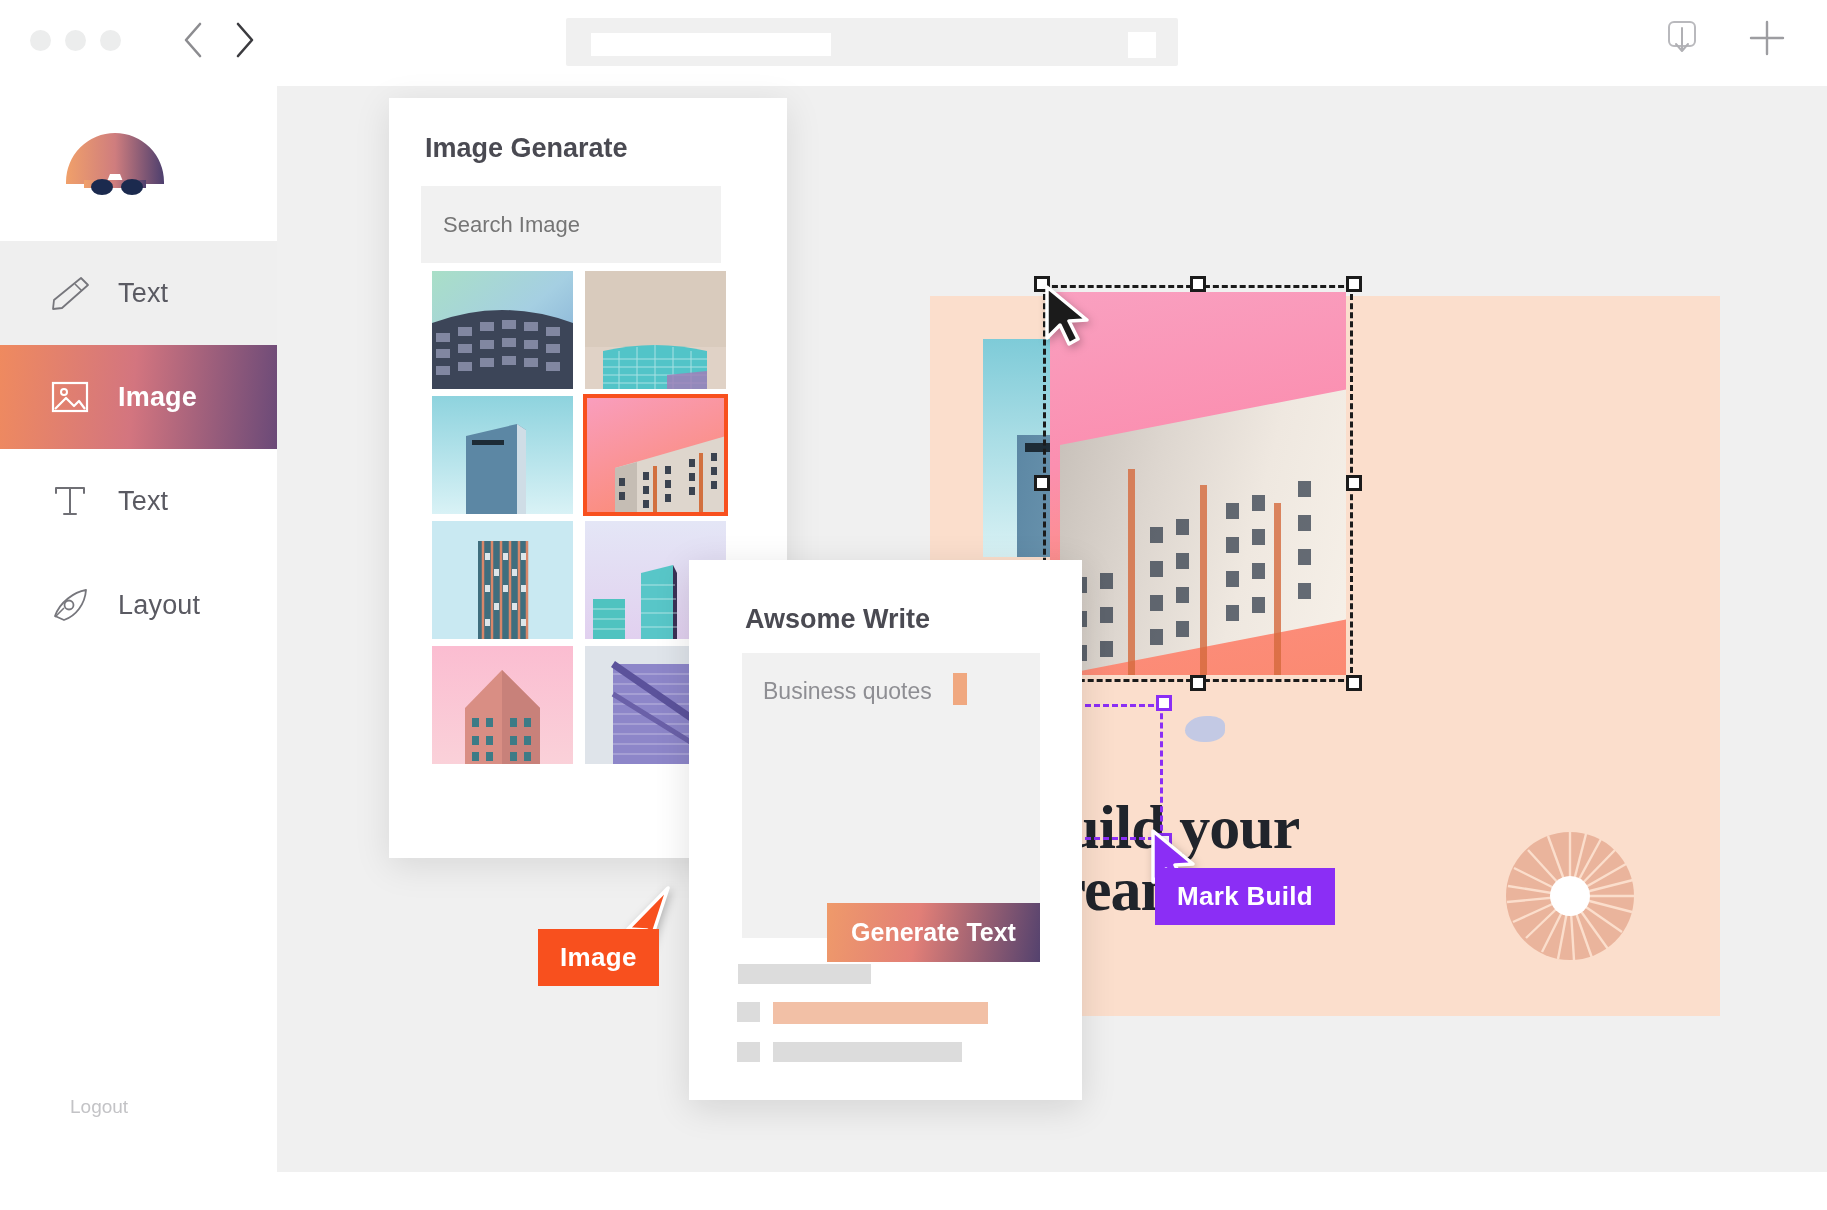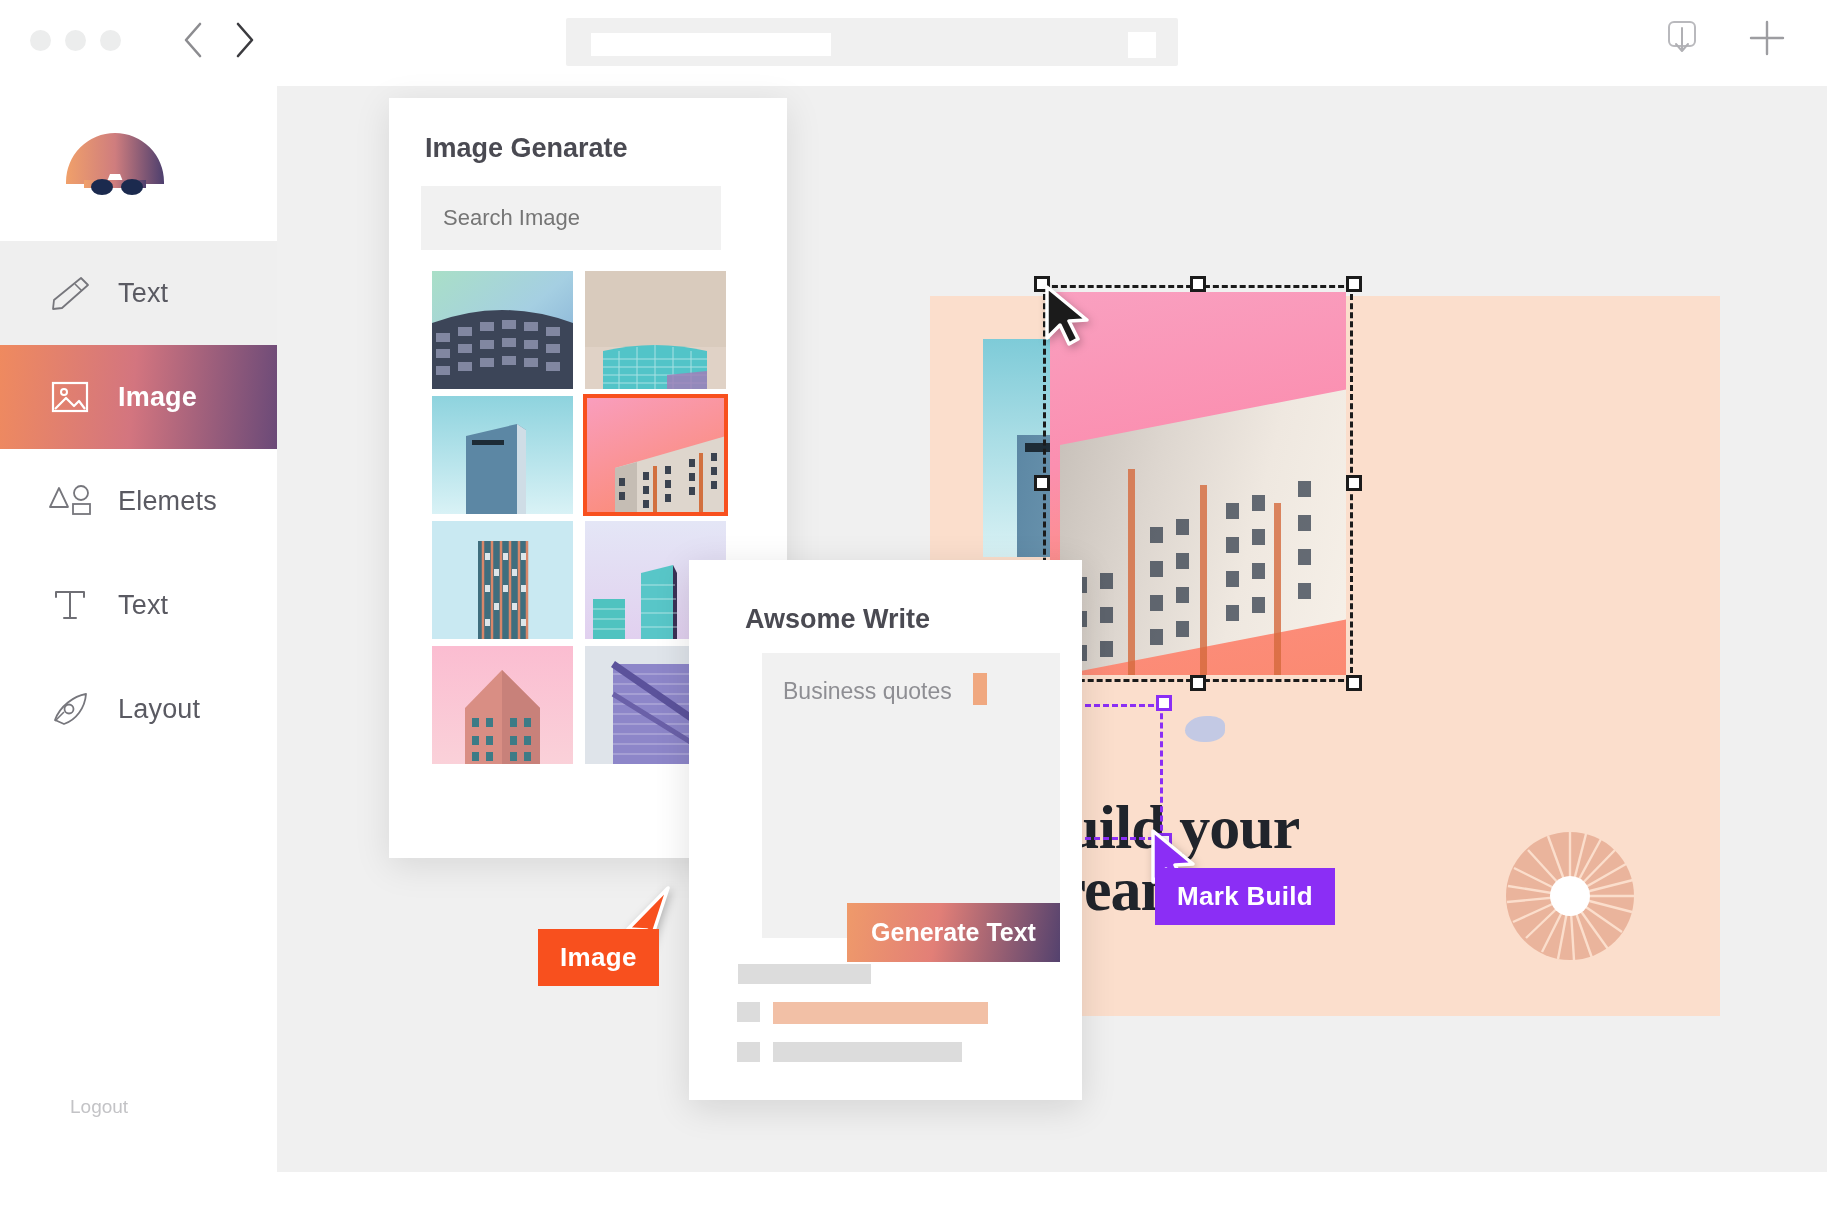--- a/index.html
+++ b/index.html
@@ -109,37 +109,37 @@
   .badge-purple { background: #8b2ef5; }
 
   
   .panel-img {
     position: absolute; left: 389px; top: 98px; width: 398px; height: 760px;
     background: #fff; box-shadow: 0 8px 34px rgba(0,0,0,.10);
   }
   .panel-title { font-size: 27px; font-weight: 700; color: #4a4a52; }
   .p-img-title { position: absolute; left: 36px; top: 35px; }
   .searchbox {
-    position: absolute; left: 32px; top: 88px; width: 300px; height: 64px;
+    position: absolute; left: 32px; top: 88px; width: 300px; height: 77px;
     background: #f1f1f1; border: none; outline: none; padding: 0 22px;
     font-family: "Liberation Sans", sans-serif; font-size: 22px; color: #9a9a9f;
   }
   .grid { position: absolute; left: 43px; top: 173px; display: grid;
     grid-template-columns: 141px 141px; gap: 7px 12px; }
   .thumb { width: 141px; height: 118px; overflow: hidden; position: relative; cursor: pointer; }
   .thumb.selected { outline: 4px solid #f8501e; outline-offset: -2px; }
 
   
   .panel-write {
     position: absolute; left: 689px; top: 560px; width: 393px; height: 540px;
     background: #fff; box-shadow: 0 8px 34px rgba(0,0,0,.12);
   }
   .p-w-title { position: absolute; left: 56px; top: 44px; }
   .w-field {
-    position: absolute; left: 53px; top: 93px; width: 298px; height: 285px; background: #f1f1f1; margin-left: 20px;
+    position: absolute; left: 53px; top: 93px; width: 298px; height: 285px; background: #f1f1f1;
   }
   .w-field .val { position: absolute; left: 21px; top: 25px; font-size: 23px; color: #8e8e93; }
   .caret { position: absolute; left: 211px; top: 20px; width: 14px; height: 32px; background: #f0a880; }
   .gen-btn {
     position: absolute; left: 85px; top: 250px; width: 213px; height: 59px;
     background: linear-gradient(100deg,#ef9a6a 0%,#e27f77 42%,#54426e 100%);
     color: #fff; font-size: 25px; font-weight: 700; border: none; cursor: pointer;
     display: flex; align-items: center; justify-content: center;
   }
   .skel { position: absolute; background: #dcdcdc; }
@@ -222,30 +222,20 @@
         <span class="ic">
           <svg width="44" height="38" viewBox="0 0 44 38">
             <rect x="5" y="5" width="34" height="28" fill="none" stroke="#ffffff" stroke-width="2.2"></rect>
             <circle cx="16" cy="14" r="3" fill="none" stroke="#ffffff" stroke-width="2"></circle>
             <path d="M7 31 L18 20 L26 28 L31 23 L37 31" fill="none" stroke="#ffffff" stroke-width="2.2" stroke-linejoin="round"></path>
           </svg>
         </span>
         <span class="lbl">Image</span>
       </div>
 
-      <div class="navitem">
-        <span class="ic">
-          <svg width="44" height="36" viewBox="0 0 44 36">
-            <path d="M11 5 L20 24 L2 24 Z" fill="none" stroke="#76767c" stroke-width="1.8" stroke-linejoin="round"></path>
-            <circle cx="33" cy="10" r="7" fill="none" stroke="#76767c" stroke-width="1.8"></circle>
-            <rect x="25" y="21" width="17" height="10" fill="none" stroke="#76767c" stroke-width="1.8"></rect>
-          </svg>
-        </span>
-        <span class="lbl">Elemets</span>
-      </div>
 
       <div class="navitem">
         <span class="ic">
           <svg width="44" height="36" viewBox="0 0 44 36">
             <path d="M8 5 H36 M22 5 V31 M16 31 H28 M8 5 V10 M36 5 V10" fill="none" stroke="#6f6f75" stroke-width="2" stroke-linecap="round"></path>
           </svg>
         </span>
         <span class="lbl">Text</span>
       </div>
 

